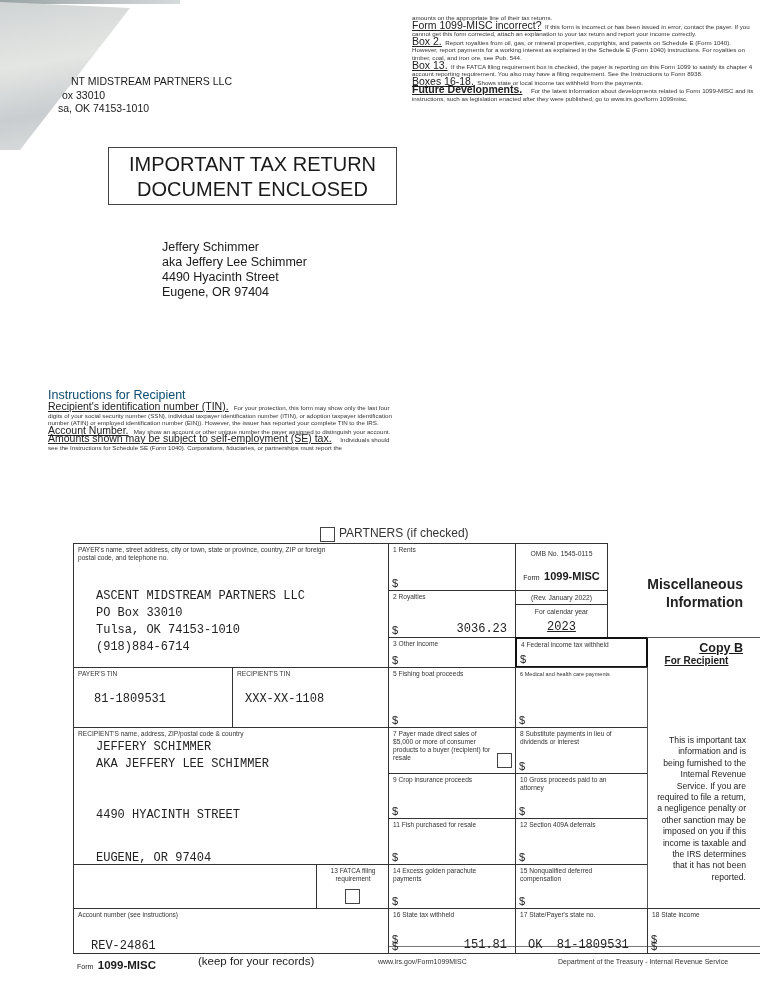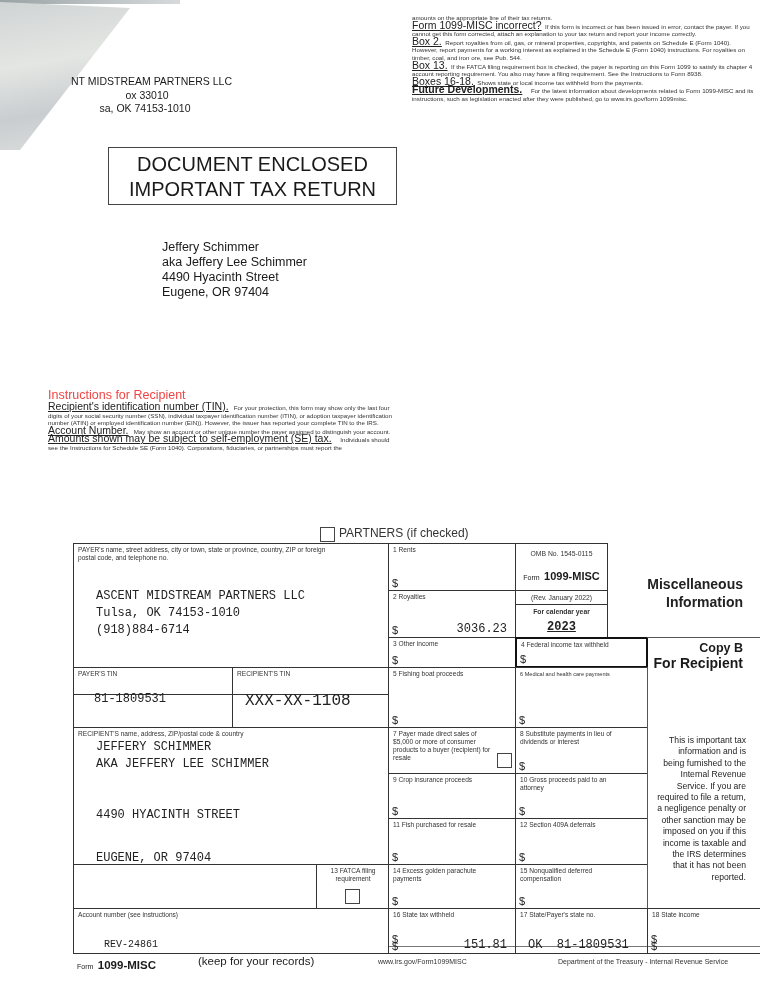--- a/index.html
+++ b/index.html
@@ -17,92 +17,93 @@
   .lbl { position:absolute; left:4px; top:2px; font-size:6.6px; line-height:8px; color:#333; }
   .dollar { position:absolute; left:3px; bottom:1px; font-size:11px; color:#222; }
   .chk { position:absolute; width:15px; height:15px; border:1px solid #444; box-sizing:border-box; background:#fff; }
 </style>
 </head>
 <body>
 
 <div class="fold-top"></div>
 <div class="fold"></div>
 
-<div class="abs" style="left:50px;top:75px;font-size:10.5px;line-height:13.5px;text-align:center;">
+<div class="abs" style="left:50px;top:75px;font-size:10.5px;line-height:13.5px;">
   <div style="padding-left:21px;">NT MIDSTREAM PARTNERS LLC</div>
   <div style="padding-left:12px;">ox 33010</div>
   <div style="padding-left:8px;">sa, OK  74153-1010</div>
 </div>
 
 <div class="abs" style="left:412px;top:14px;width:346px;">
   <div class="sm">amounts on the appropriate line of their tax returns.</div>
   <div class="sm"><span class="hd">Form 1099-MISC incorrect?</span>&nbsp;&nbsp;<span>If this form is incorrect or has been issued in error, contact the payer. If you cannot get this form corrected, attach an explanation to your tax return and report your income correctly.</span></div>
   <div class="sm"><span class="hd">Box 2.</span>&nbsp;&nbsp;<span>Report royalties from oil, gas, or mineral properties, copyrights, and patents on Schedule E (Form 1040). However, report payments for a working interest as explained in the Schedule E (Form 1040) instructions. For royalties on timber, coal, and iron ore, see Pub. 544.</span></div>
   <div class="sm"><span class="hd">Box 13.</span>&nbsp;&nbsp;<span>If the FATCA filing requirement box is checked, the payer is reporting on this Form 1099 to satisfy its chapter 4 account reporting requirement. You also may have a filing requirement. See the Instructions to Form 8938.</span></div>
   <div class="sm"><span class="hd">Boxes 16-18.</span>&nbsp;&nbsp;<span>Shows state or local income tax withheld from the payments.</span></div>
   <div class="sm"><span class="hd" style="font-weight:bold;">Future Developments.</span>&nbsp;&nbsp;&nbsp;&nbsp;&nbsp;<span>For the latest information about developments related to Form 1099-MISC and its instructions, such as legislation enacted after they were published, go to www.irs.gov/form 1099misc.</span></div>
 </div>
 
 <div class="abs" style="left:108px;top:147px;width:289px;height:58px;border:1px solid #444;box-sizing:border-box;text-align:center;font-size:20px;line-height:25px;padding-top:4px;">
+  <div>IMPORTANT TAX RETURN</div>
   <div>DOCUMENT ENCLOSED</div>
-  <div>IMPORTANT TAX RETURN</div>
 </div>
 
 <div class="abs" style="left:162px;top:240px;font-size:12.5px;line-height:15px;">
   <div>Jeffery Schimmer</div>
   <div>aka Jeffery Lee Schimmer</div>
   <div>4490 Hyacinth Street</div>
   <div>Eugene, OR  97404</div>
 </div>
 
 <div class="abs" style="left:48px;top:388px;width:345px;">
-  <div style="font-size:12.5px;line-height:15px;color:#ef4444;">Instructions for Recipient</div>
+  <div style="font-size:12.5px;line-height:15px;color:#0c4a6e;">Instructions for Recipient</div>
   <div class="sm"><span class="hd">Recipient's identification number (TIN).</span>&nbsp;&nbsp;&nbsp;<span>For your protection, this form may show only the last four digits of your social security number (SSN), individual taxpayer identification number (ITIN), or adoption taxpayer identification number (ATIN) or employed identification number (EIN)). However, the issuer has reported your complete TIN to the IRS.</span></div>
   <div class="sm"><span class="hd">Account Number.</span>&nbsp;&nbsp;&nbsp;<span>May show an account or other unique number the payer assigned to distinguish your account.</span></div>
   <div class="sm"><span class="hd">Amounts shown may be subject to self-employment (SE) tax.</span>&nbsp;&nbsp;&nbsp;&nbsp;&nbsp;<span>Individuals should see the Instructions for Schedule SE (Form 1040). Corporations, fiduciaries, or partnerships must report the</span></div>
 </div>
 
 <div class="chk" style="left:320px;top:527px;"></div>
 <div class="abs" style="left:339px;top:526px;font-size:12px;color:#333;">PARTNERS  (if checked)</div>
 
-<div class="cell" style="left:73px;top:543px;width:316px;height:152px;">
+<div class="cell" style="left:73px;top:543px;width:316px;height:125px;">
   <div class="lbl" style="width:260px;">PAYER's name, street address, city or town, state or province, country, ZIP or foreign postal code, and telephone no.</div>
   <div class="abs mono" style="left:22px;top:44px;font-size:12px;line-height:17px;">
     <div>ASCENT MIDSTREAM PARTNERS LLC</div>
+    <div>PO Box 33010</div>
     <div>Tulsa, OK 74153-1010</div>
     <div>(918)884-6714</div>
   </div>
 </div>
 
 <div class="cell" style="left:73px;top:667px;width:160px;height:61px;text-align:right;">
   <div class="lbl">PAYER'S TIN</div>
   <div class="abs mono" style="left:20px;top:24px;font-size:12px;">81-1809531</div>
 </div>
 <div class="cell" style="left:232px;top:667px;width:157px;height:61px;">
   <div class="lbl">RECIPIENT'S TIN</div>
-  <div class="abs mono" style="left:12px;top:24px;font-size:16px;">XXX-XX-1108</div>
+  <div class="abs mono" style="left:12px;top:24px;font-size:12px;">XXX-XX-1108</div>
 </div>
 
 <div class="cell" style="left:73px;top:727px;width:316px;height:138px;">
   <div class="lbl">RECIPIENT'S name, address, ZIP/postal code &amp; country</div>
   <div class="abs mono" style="left:22px;top:12px;font-size:12px;">JEFFERY SCHIMMER</div>
   <div class="abs mono" style="left:22px;top:29px;font-size:12px;">AKA JEFFERY LEE SCHIMMER</div>
   <div class="abs mono" style="left:22px;top:80px;font-size:12px;">4490 HYACINTH STREET</div>
   <div class="abs mono" style="left:22px;top:123px;font-size:12px;">EUGENE, OR  97404</div>
 </div>
 
 <div class="cell" style="left:73px;top:864px;width:244px;height:45px;"></div>
 <div class="cell" style="left:316px;top:864px;width:73px;height:45px;">
   <div class="lbl" style="left:2px;width:68px;text-align:center;">13 FATCA filing requirement</div>
   <div class="chk" style="left:28px;top:24px;"></div>
 </div>
 
 <div class="cell" style="left:73px;top:908px;width:316px;height:46px;">
   <div class="lbl">Account number (see instructions)</div>
-  <div class="abs mono" style="left:30px;top:30px;font-size:10px;">REV-24861</div>
+  <div class="abs mono" style="left:17px;top:30px;font-size:12px;">REV-24861</div>
 </div>
 
 <div class="cell" style="left:388px;top:543px;width:128px;height:48px;">
   <div class="lbl">1  Rents</div>
   <div class="dollar">$</div>
 </div>
 <div class="cell" style="left:388px;top:590px;width:128px;height:48px;">
   <div class="lbl">2  Royalties</div>
   <div class="dollar">$</div>
   <div class="abs mono" style="right:8px;bottom:1px;font-size:12px;">3036.23</div>
@@ -143,21 +144,21 @@
 <div class="cell" style="left:515px;top:543px;width:93px;height:48px;text-align:center;">
   <div style="font-size:6.8px;margin-top:6px;color:#333;">OMB No. 1545-0115</div>
   <div style="margin-top:9px;">
     <span style="font-size:7px;">Form</span>
     <span style="font-size:11px;font-weight:bold;">1099-MISC</span>
   </div>
 </div>
 <div class="cell" style="left:515px;top:590px;width:93px;height:15px;text-align:center;border-bottom:none;">
   <div style="font-size:6.8px;margin-top:3px;color:#333;">(Rev. January 2022)</div>
 </div>
-<div class="cell" style="left:515px;top:604px;width:93px;height:34px;text-align:center;font-weight:bold;">
+<div class="cell" style="left:515px;top:604px;width:93px;height:34px;text-align:center;">
   <div style="font-size:6.8px;margin-top:3px;color:#333;">For calendar year</div>
   <div class="mono" style="font-size:12px;margin-top:5px;text-decoration:underline;">2023</div>
 </div>
 <div class="cell" style="left:515px;top:637px;width:133px;height:31px;border:2px solid #111;">
   <div class="lbl">4  Federal income tax withheld</div>
   <div class="dollar">$</div>
 </div>
 <div class="cell" style="left:515px;top:667px;width:133px;height:61px;">
   <div class="lbl" style="font-size:5.6px;">6  Medical and health care payments</div>
   <div class="dollar">$</div>
@@ -183,23 +184,23 @@
   <div class="abs" style="left:0;right:0;top:21px;height:16px;border-bottom:1px solid #777;"></div>
   <div class="abs mono" style="left:12px;bottom:1px;font-size:12px;white-space:pre;">OK  81-1809531</div>
 </div>
 
 <div class="abs" style="left:608px;top:575px;width:135px;text-align:right;font-size:14px;font-weight:bold;line-height:18px;color:#222;">
   <div>Miscellaneous</div>
   <div>Information</div>
 </div>
 <div class="abs" style="left:647px;top:637px;width:113px;border-top:1px solid #555;"></div>
 <div class="abs" style="left:647px;top:667px;height:242px;border-left:1px solid #555;"></div>
-<div class="abs" style="left:650px;top:641px;width:93px;text-align:right;">
+<div class="abs" style="left:650px;top:641px;width:93px;text-align:right;text-decoration:underline;">
   <div style="font-size:12.5px;font-weight:bold;">Copy B</div>
-  <div style="font-size:14px;font-weight:bold;">For Recipient</div>
+  <div style="font-size:10px;font-weight:bold;text-align:center;">For Recipient</div>
 </div>
 <div class="abs" style="left:656px;top:735px;width:90px;text-align:right;font-size:8.6px;line-height:11.4px;color:#222;">This is important tax information and is being furnished to the Internal Revenue Service. If you are required to file a return, a negligence penalty or other sanction may be imposed on you if this income is taxable and the IRS determines that it has not been reported.</div>
 
 <div class="cell" style="left:647px;top:908px;width:113px;height:46px;border-right:none;">
   <div class="lbl">18  State income</div>
   <div class="abs" style="left:0;right:0;top:21px;height:16px;border-bottom:1px solid #777;">
     <span class="dollar">$</span>
   </div>
   <div class="dollar">$</div>
 </div>

